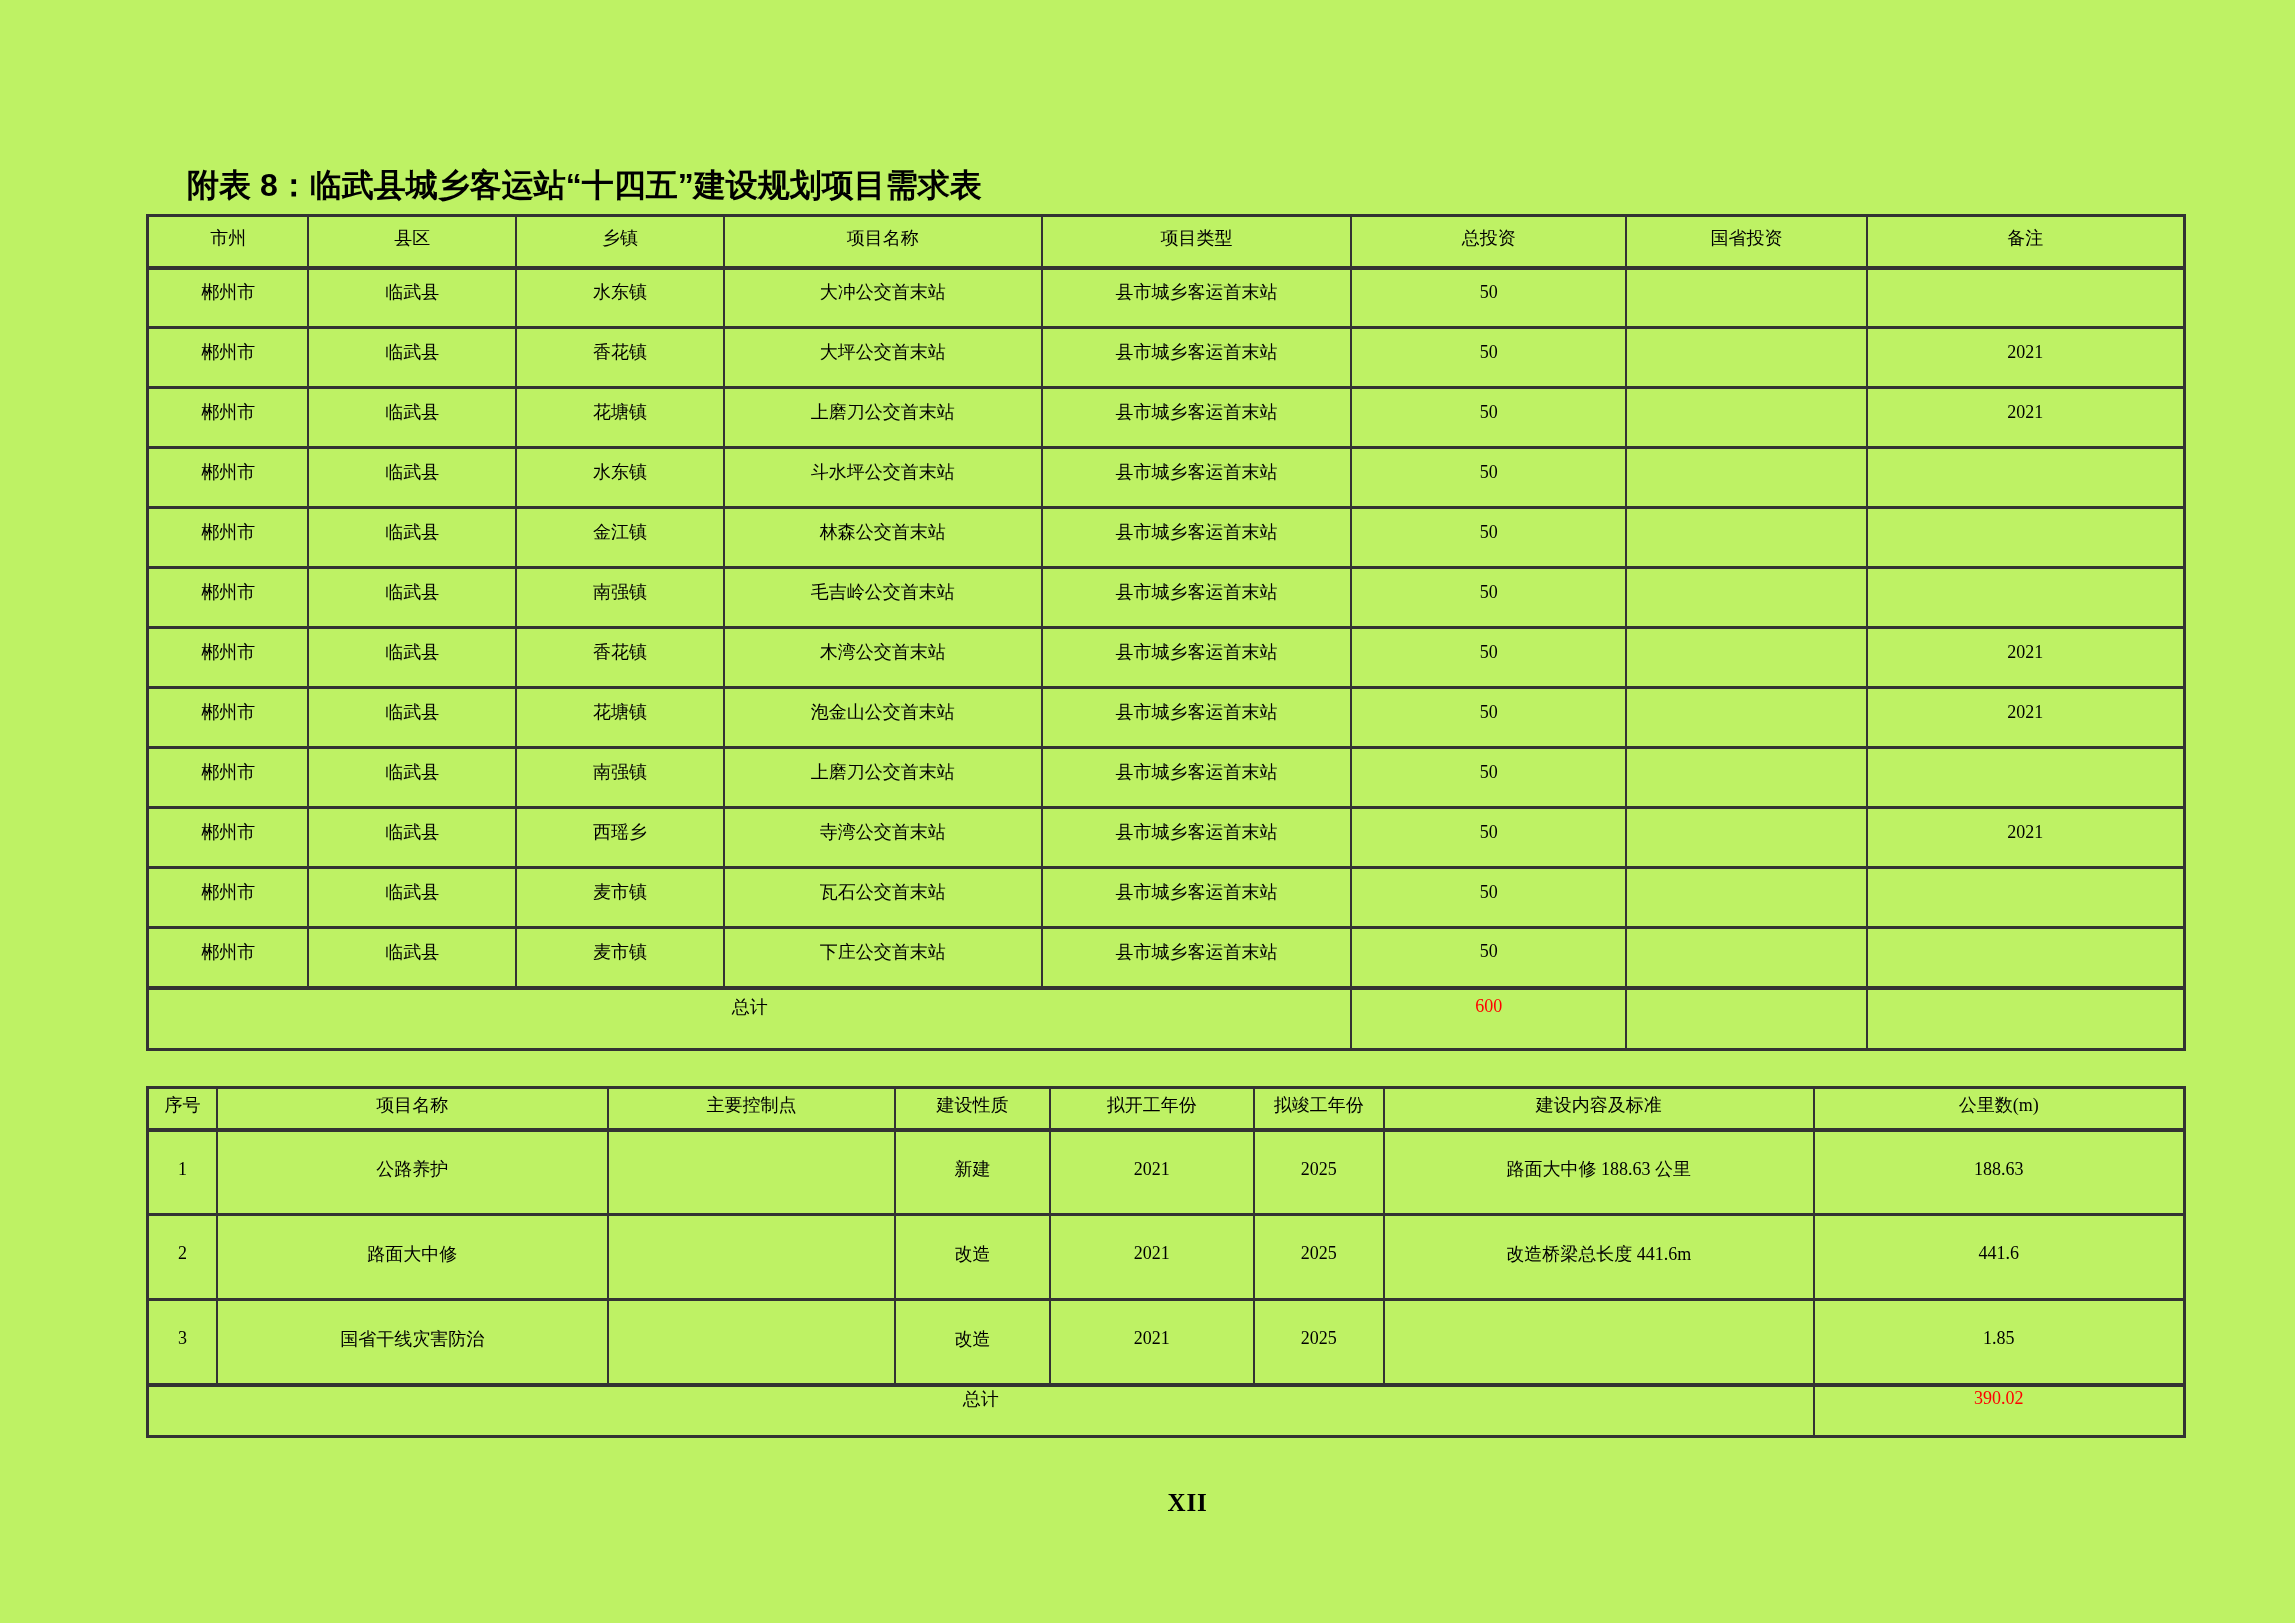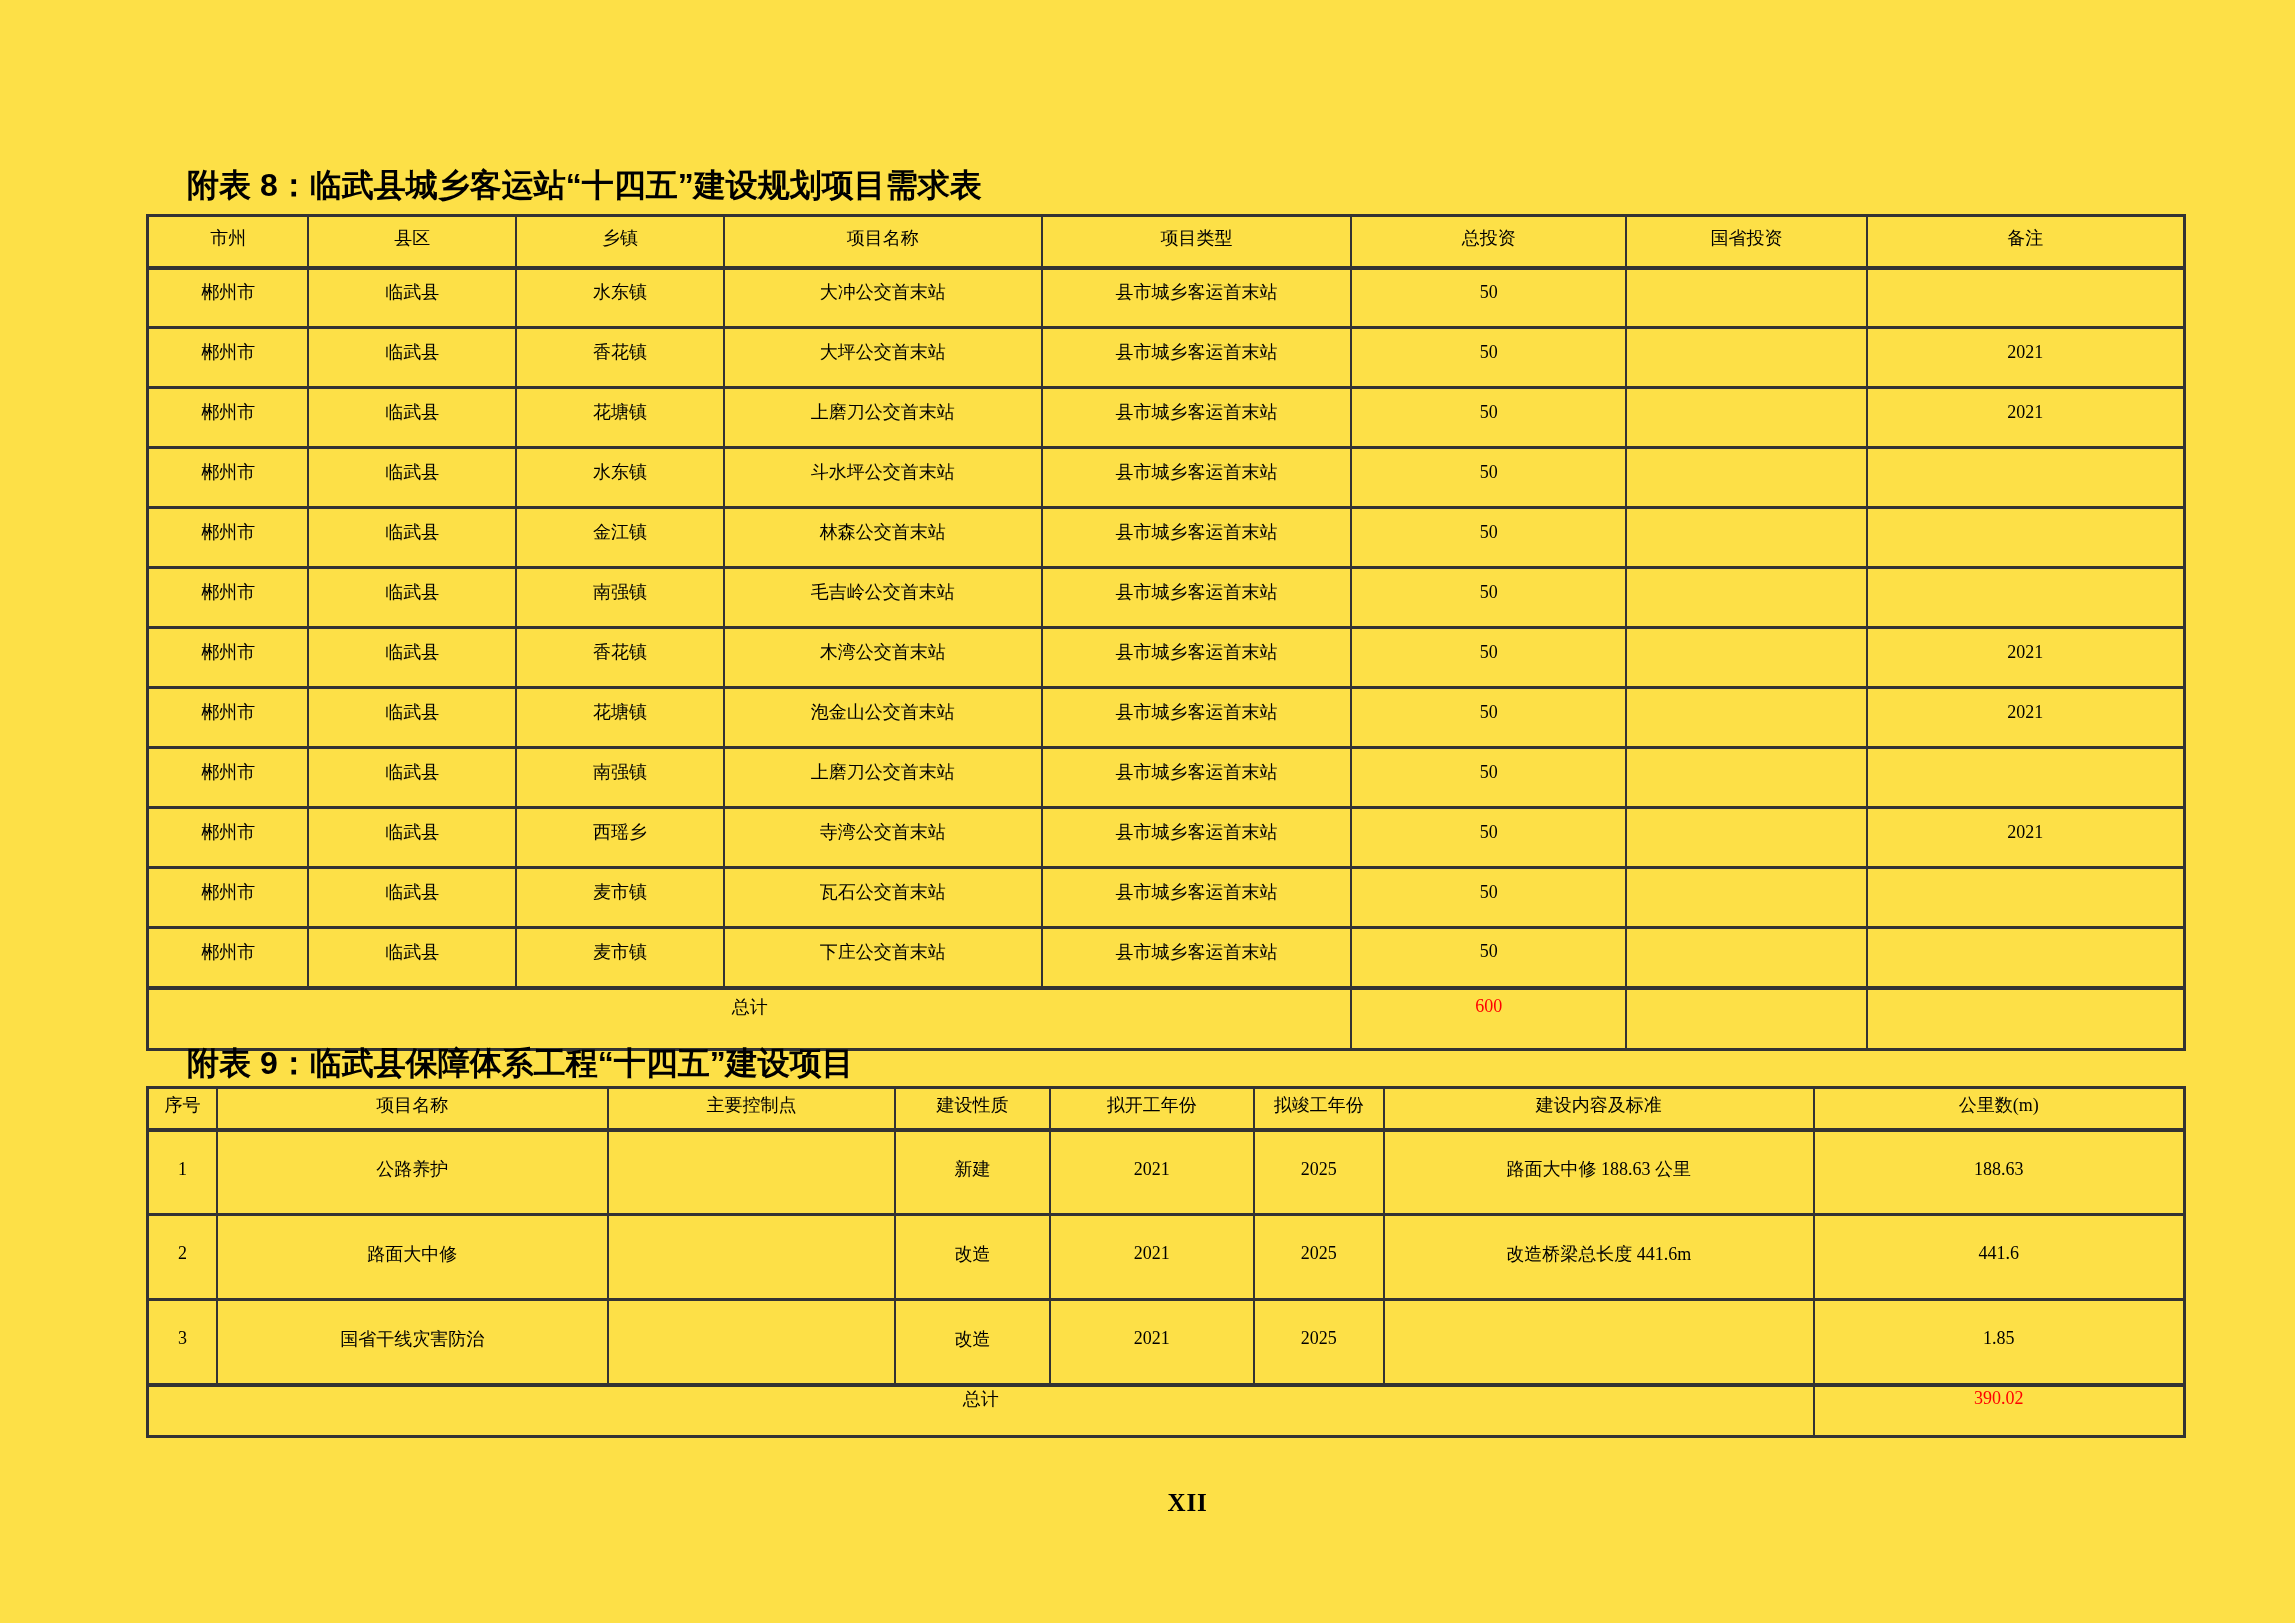--- a/index.html
+++ b/index.html
@@ -9,21 +9,21 @@
     height: 1624px;
     background: #ffffff;
     overflow: hidden;
     font-family: "Liberation Serif", "DejaVu Serif", serif;
     color: #000000;
   }
   .page {
     position: relative;
     width: 2295px;
     height: 1624px;
-    background: #fde047;
+    background: #bef264;
   }
   .doc-title {
     position: absolute;
     left: 187px;
     font-family: "Liberation Sans", "DejaVu Sans", sans-serif;
     font-weight: bold;
     font-size: 32px;
     line-height: 1.1;
     color: #000000;
     white-space: nowrap;
@@ -232,21 +232,20 @@
       </tr>
       <tr class="total-row">
         <td colspan="5">总计</td>
         <td class="red">600</td>
         <td></td>
         <td></td>
       </tr>
     </tbody>
   </table>
 
-  <div id="title9" class="doc-title">附表 9：临武县保障体系工程“十四五”建设项目</div>
 
   <table id="table9" class="grid">
     <colgroup>
       <col style="width:3.4%">
         <col style="width:19.2%">
         <col style="width:14.1%">
         <col style="width:7.6%">
       <col style="width:10.0%">
         <col style="width:6.4%">
         <col style="width:21.1%">

